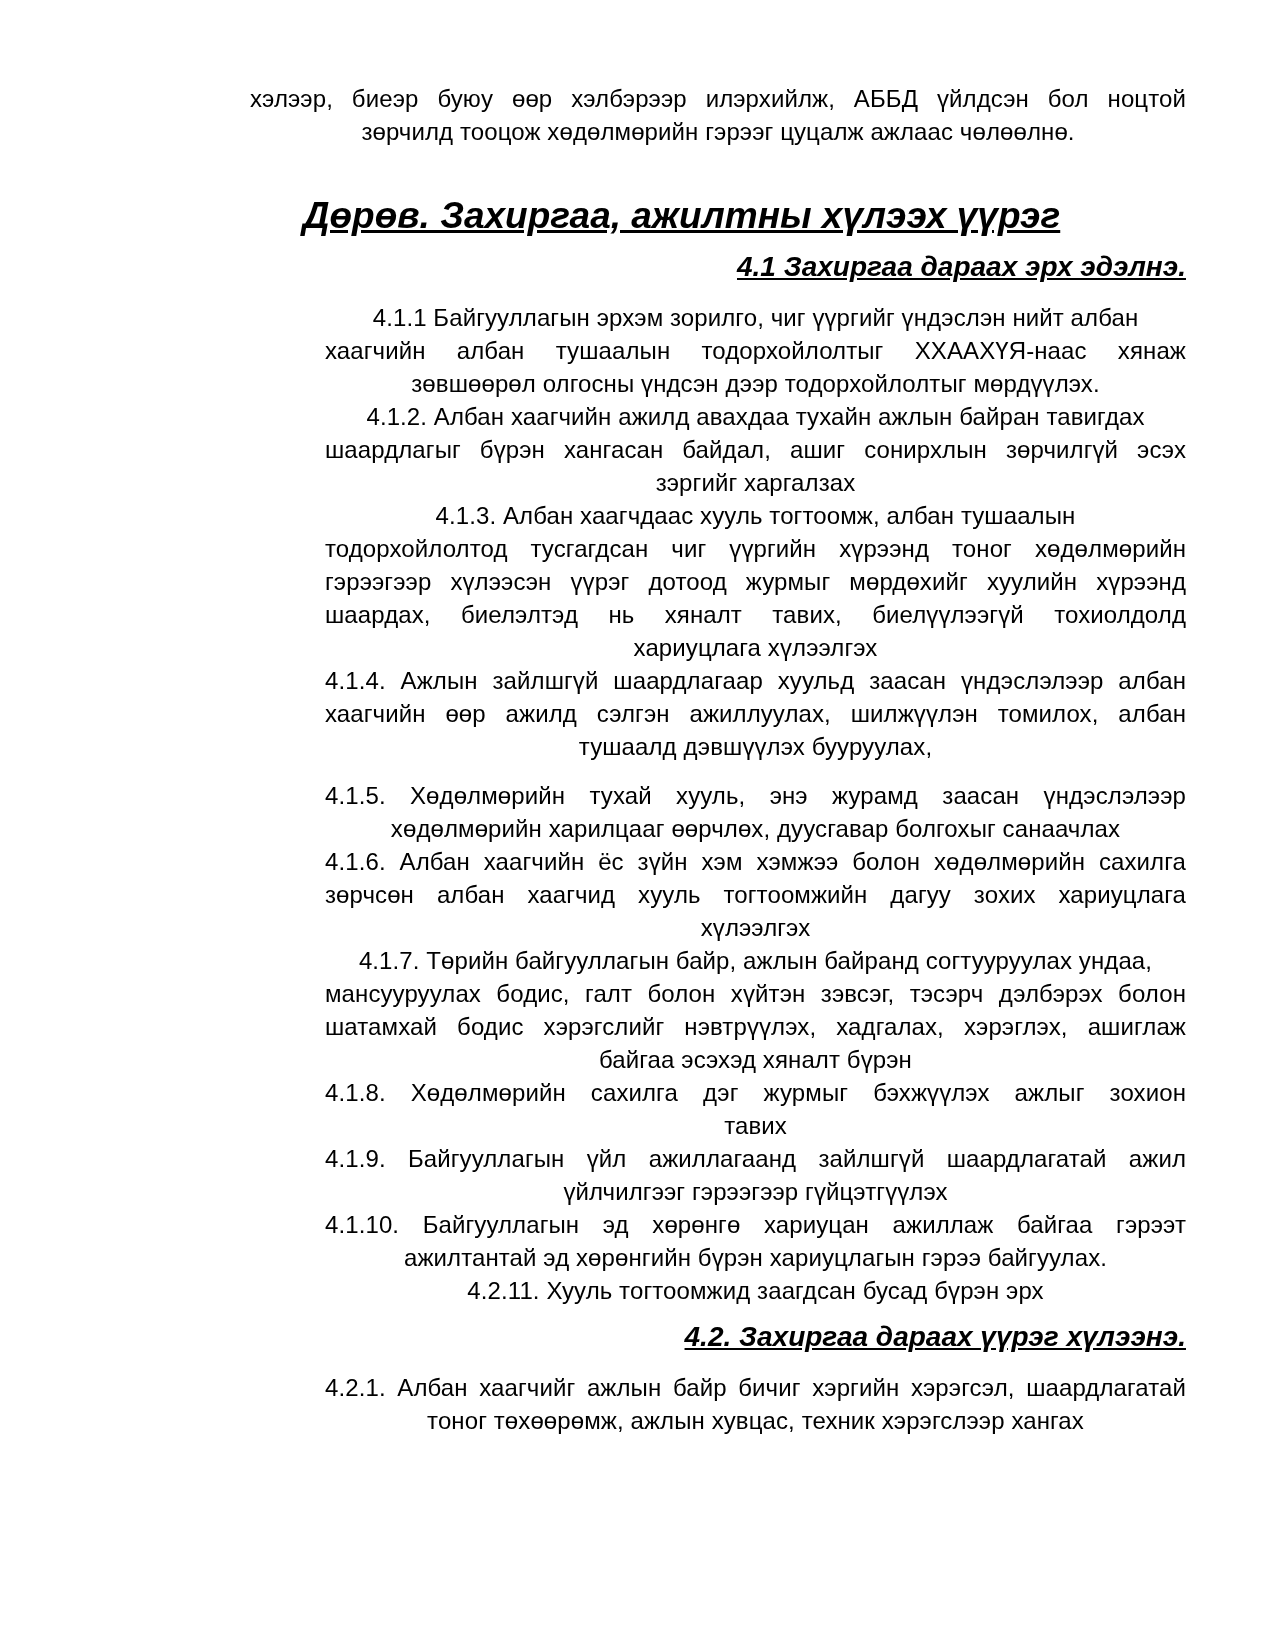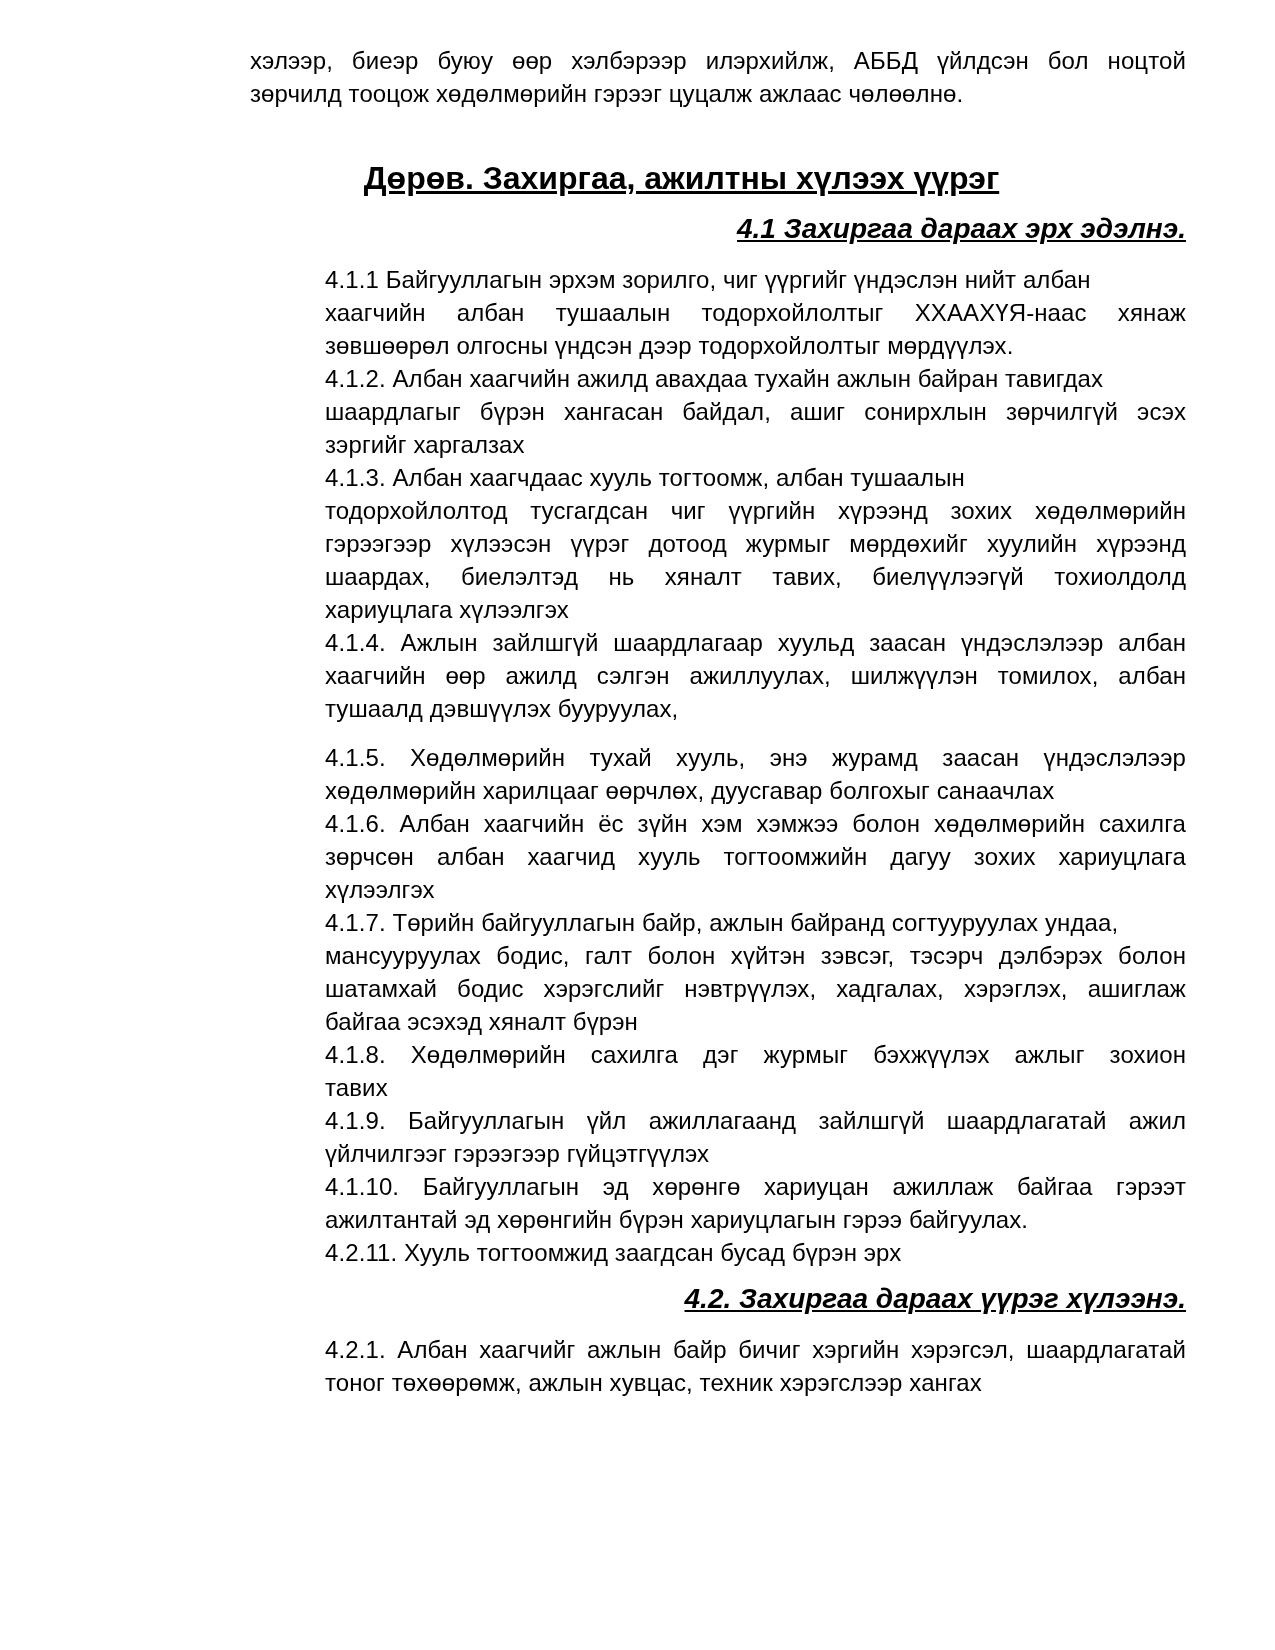--- a/index.html
+++ b/index.html
@@ -5,43 +5,45 @@
   html, body {
     margin: 0;
     padding: 0;
     background: #ffffff;
   }
   .page {
     position: relative;
     width: 1275px;
     height: 1650px;
     box-sizing: border-box;
-    padding: 44px 89px 0 177px;
+    padding: 82px 89px 0 177px;
     background: #ffffff;
     color: #000000;
     font-family: "Liberation Sans", "DejaVu Sans", sans-serif;
     overflow: hidden;
   }
   .ln {
     font-size: 24px;
     line-height: 33px;
     letter-spacing: 0.1px;
+    text-align: center;
   }
   .ln.fill {
     text-align: justify;
     text-align-last: justify;
   }
   .intro {
     margin-left: 73px;
   }
   .chapter-heading {
     margin-top: 50px;
-    font-size: 32px;
+    font-size: 37px;
     line-height: 36px;
     font-weight: bold;
+    font-style: italic;
     text-decoration: underline;
     text-align: center;
   }
   .section-heading {
     margin-top: 15px;
     font-size: 28px;
     line-height: 36px;
     font-weight: bold;
     font-style: italic;
     text-decoration: underline;
@@ -77,21 +79,21 @@
         <div class="ln fill">хаагчийн албан тушаалын тодорхойлолтыг ХХААХҮЯ-наас хянаж</div>
         <div class="ln">зөвшөөрөл олгосны үндсэн дээр тодорхойлолтыг мөрдүүлэх.</div>
       </div>
       <div class="item">
         <div class="ln">4.1.2. Албан хаагчийн ажилд авахдаа тухайн ажлын байран тавигдах</div>
         <div class="ln fill">шаардлагыг бүрэн хангасан байдал, ашиг сонирхлын зөрчилгүй эсэх</div>
         <div class="ln">зэргийг харгалзах</div>
       </div>
       <div class="item">
         <div class="ln">4.1.3. Албан хаагчдаас хууль тогтоомж, албан тушаалын</div>
-        <div class="ln fill">тодорхойлолтод тусгагдсан чиг үүргийн хүрээнд зохих хөдөлмөрийн</div>
+        <div class="ln fill">тодорхойлолтод тусгагдсан чиг үүргийн хүрээнд тоног хөдөлмөрийн</div>
         <div class="ln fill">гэрээгээр хүлээсэн үүрэг дотоод журмыг мөрдөхийг хуулийн хүрээнд</div>
         <div class="ln fill">шаардах, биелэлтэд нь хяналт тавих, биелүүлээгүй тохиолдолд</div>
         <div class="ln">хариуцлага хүлээлгэх</div>
       </div>
       <div class="item">
         <div class="ln fill">4.1.4. Ажлын зайлшгүй шаардлагаар хуульд заасан үндэслэлээр албан</div>
         <div class="ln fill">хаагчийн өөр ажилд сэлгэн ажиллуулах, шилжүүлэн томилох, албан</div>
         <div class="ln">тушаалд дэвшүүлэх бууруулах,</div>
       </div>
       <div class="item spaced">

